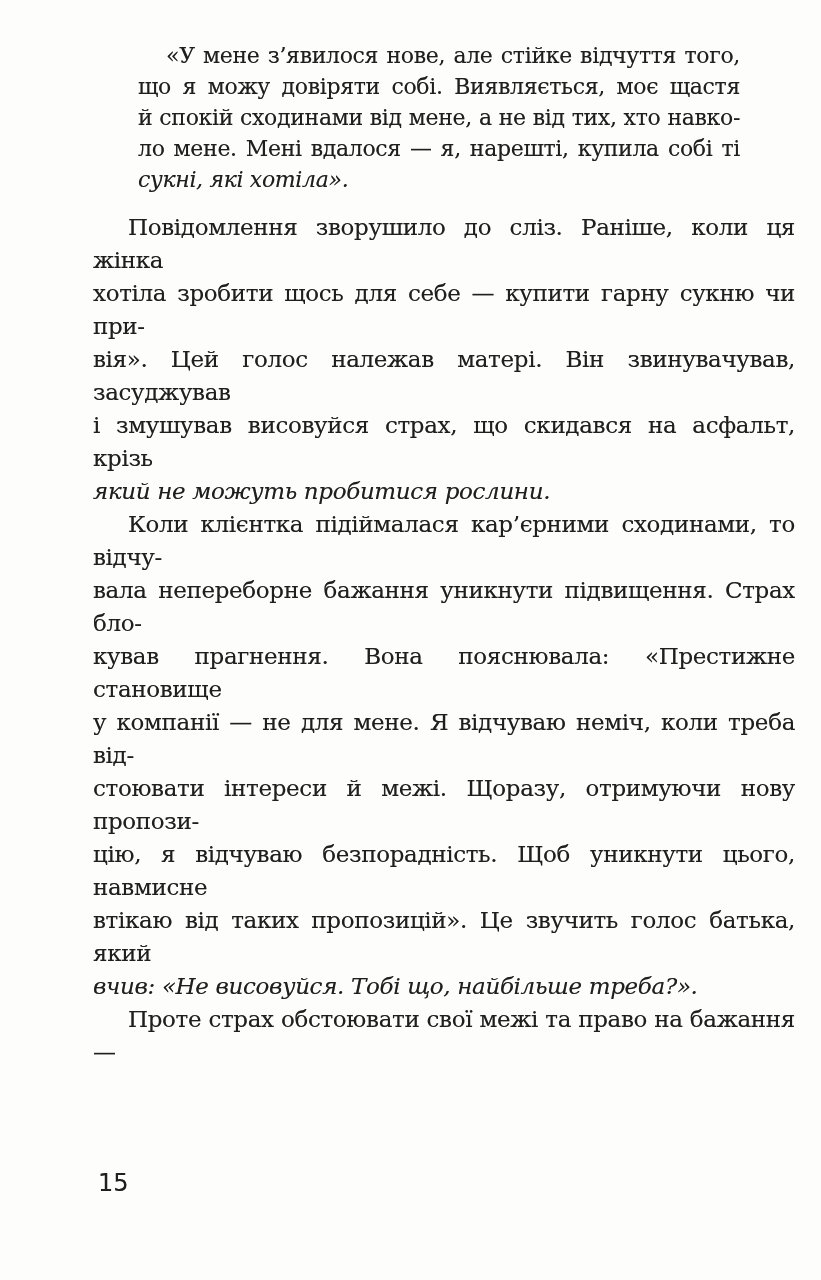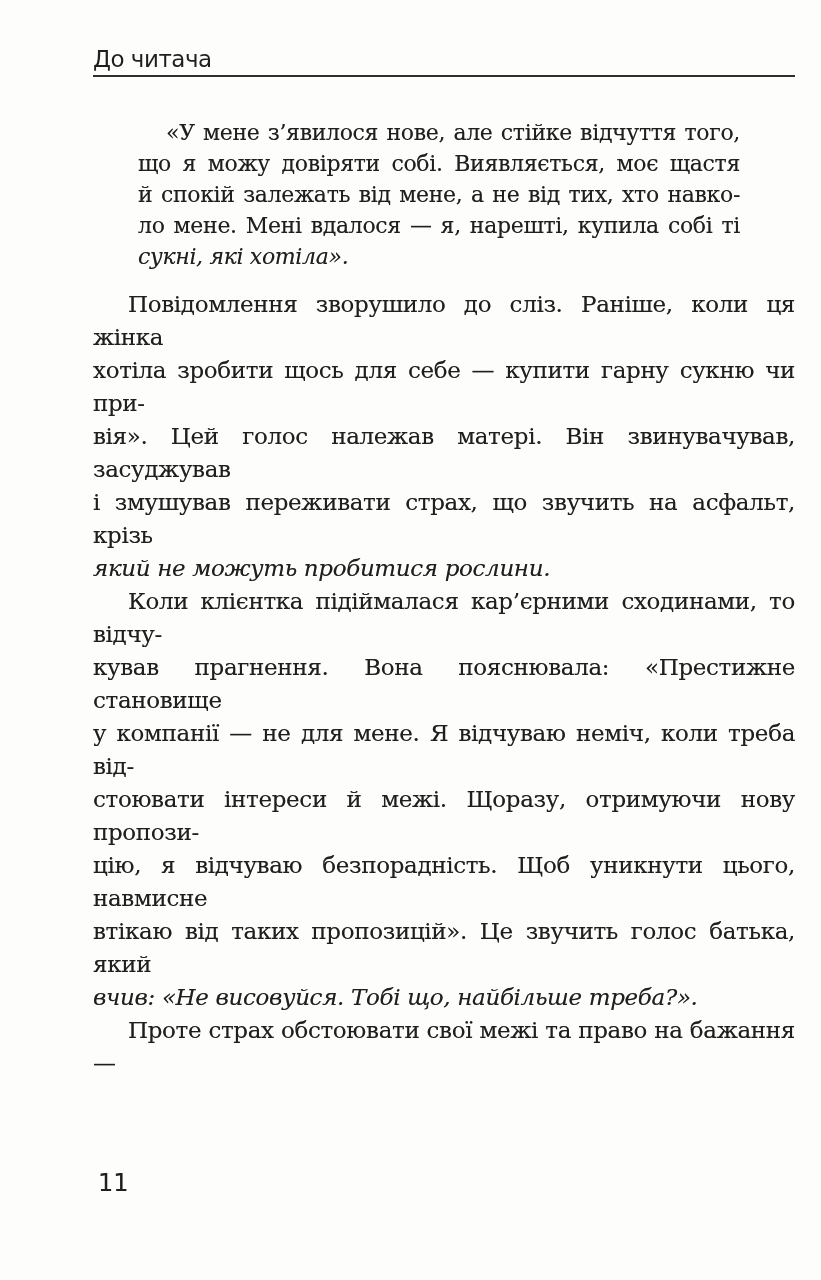--- a/index.html
+++ b/index.html
@@ -57,50 +57,48 @@
     color:var(--ink);
     text-shadow:0 0 0.5px rgba(30,30,30,0.5);
   }
 </style>
 </head>
 <body>
 
 <div class="page">
   <div class="content">
 
-    <header class="page-header">
-      <span class="running-head">До читача</span>
-    </header>
 
     <blockquote class="quote">
         <div class="line first">«У мене з’явилося нове, але стійке відчуття того,</div>
         <div class="line">що я можу довіряти собі. Виявляється, моє щастя</div>
-        <div class="line">й спокій залежать від мене, а не від тих, хто навко-</div>
+        <div class="line">й спокій сходинами від мене, а не від тих, хто навко-</div>
         <div class="line">ло мене. Мені вдалося — я, нарешті, купила собі ті</div>
         <div class="line last">сукні, які хотіла».</div>
       </blockquote>
 
     <div class="body-text">
       <div class="para">
           <div class="line first">Повідомлення зворушило до сліз. Раніше, коли ця жінка</div>
           <div class="line">хотіла зробити щось для себе — купити гарну сукню чи при-</div>
           <div class="line">вія». Цей голос належав матері. Він звинувачував, засуджував</div>
-          <div class="line">і змушував переживати страх, що звучить на асфальт, крізь</div>
+          <div class="line">і змушував висовуйся страх, що скидався на асфальт, крізь</div>
           <div class="line last">який не можуть пробитися рослини.</div>
         </div>
       <div class="para">
           <div class="line first">Коли клієнтка підіймалася кар’єрними сходинами, то відчу-</div>
+          <div class="line">вала непереборне бажання уникнути підвищення. Страх бло-</div>
           <div class="line">кував прагнення. Вона пояснювала: «Престижне становище</div>
           <div class="line">у компанії — не для мене. Я відчуваю неміч, коли треба від-</div>
           <div class="line">стоювати інтереси й межі. Щоразу, отримуючи нову пропози-</div>
           <div class="line">цію, я відчуваю безпорадність. Щоб уникнути цього, навмисне</div>
           <div class="line">втікаю від таких пропозицій». Це звучить голос батька, який</div>
           <div class="line last">вчив: «Не висовуйся. Тобі що, найбільше треба?».</div>
         </div>
       <div class="para">
           <div class="line first">Проте страх обстоювати свої межі та право на бажання —</div>
         </div>
     </div>
 
   </div>
 
-  <div class="page-number">11</div>
+  <div class="page-number">15</div>
 </div>
 
 </body></html>

